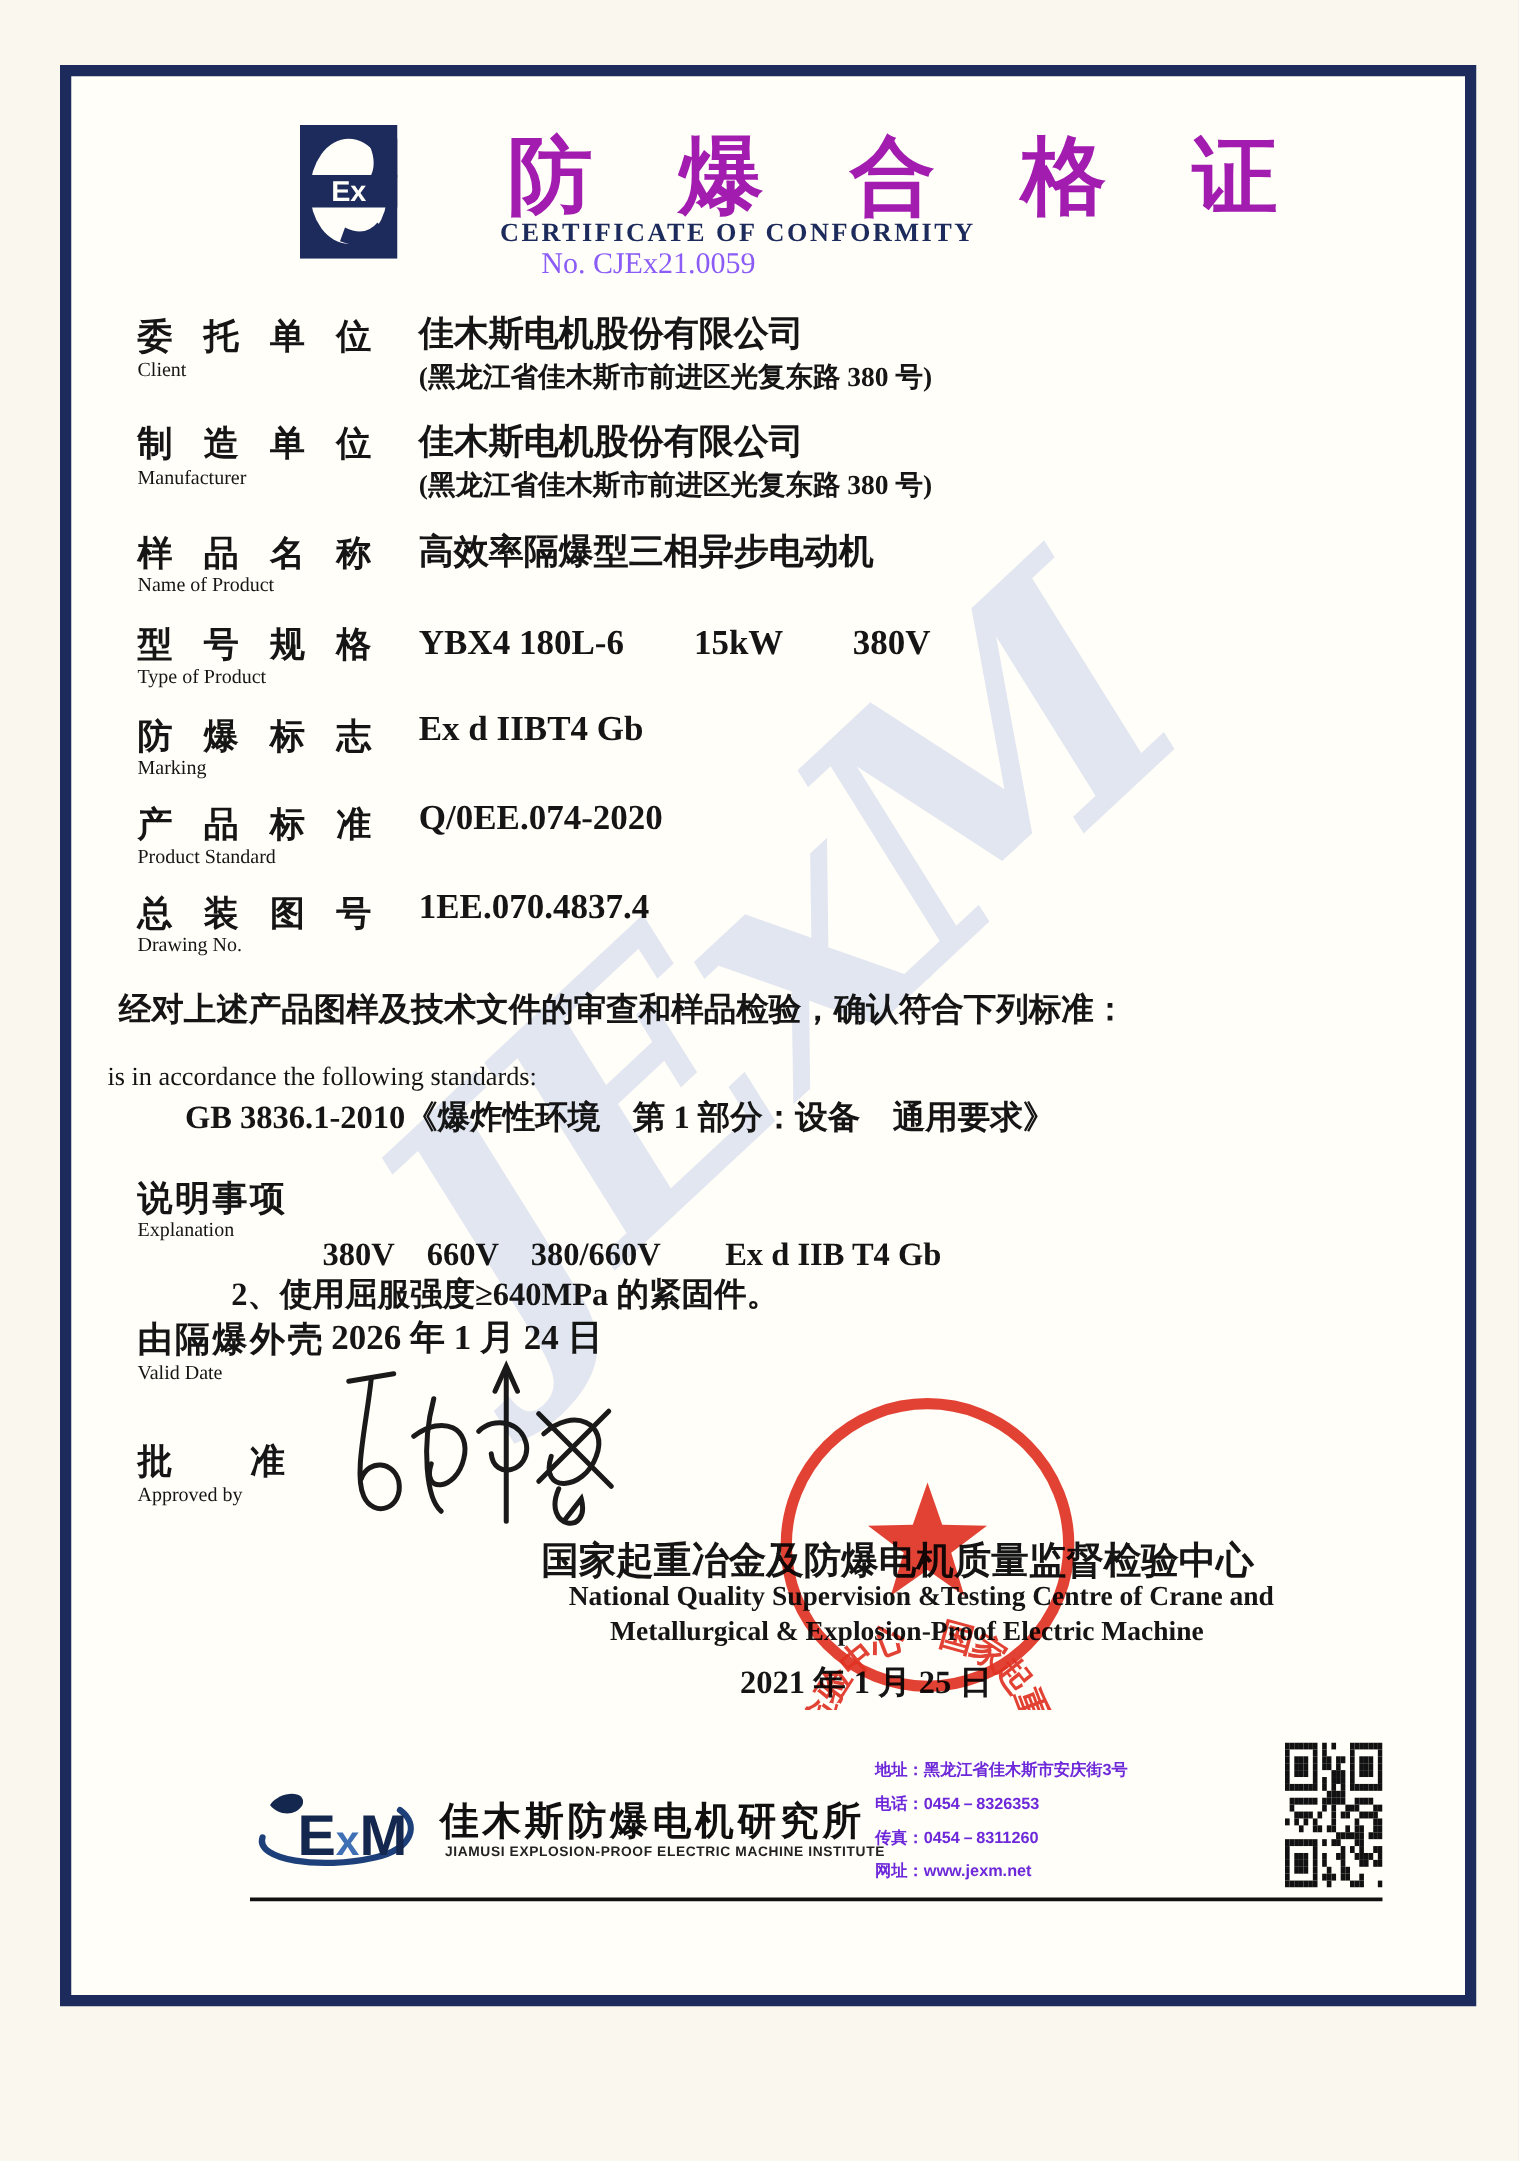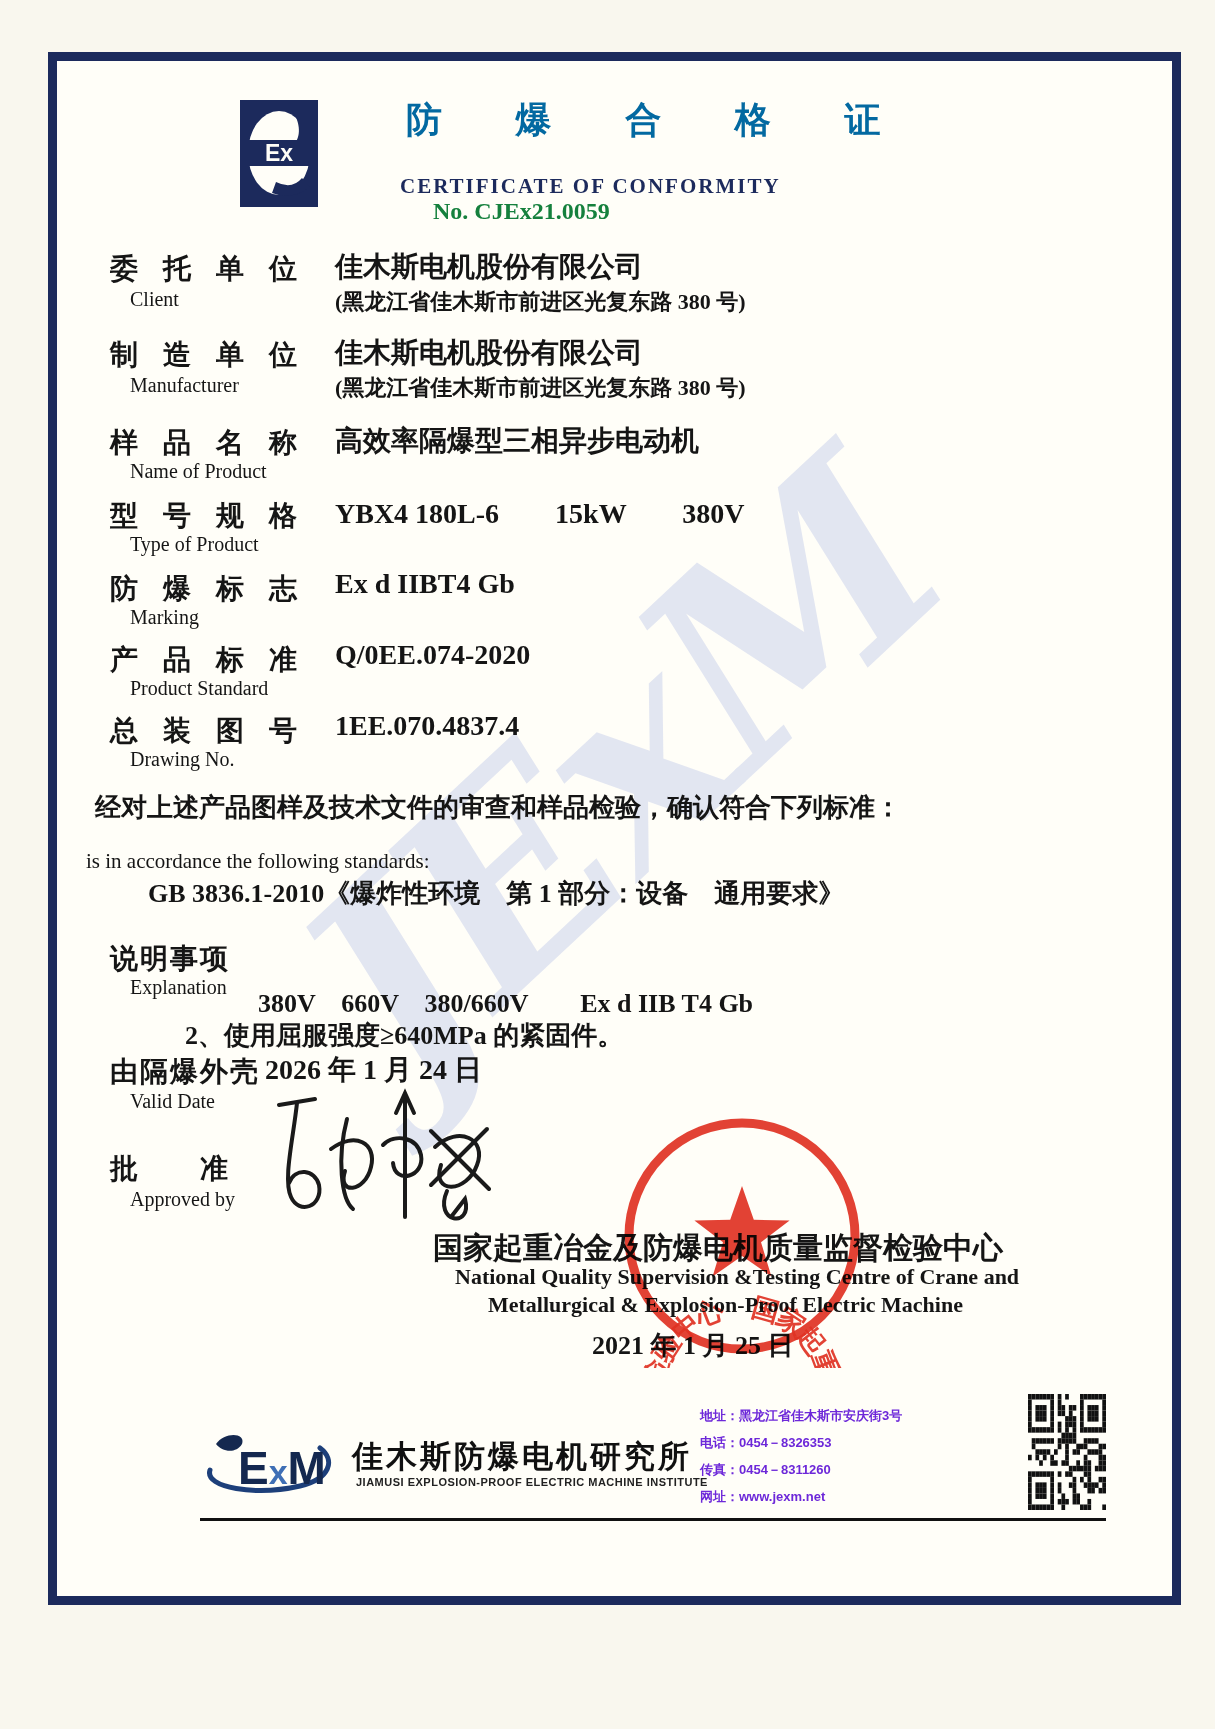--- a/index.html
+++ b/index.html
@@ -9,28 +9,28 @@
          border:9px solid #1c2a5c;background:#fffef8;box-sizing:border-box;}
   .abs{position:absolute;}
   .z{z-index:2;}
   
   .watermark{position:absolute;left:130px;top:590px;width:980px;height:360px;
       display:flex;align-items:center;justify-content:center;
       transform:rotate(-43deg);
       font:italic 700 265px "DejaVu Serif",serif;color:#ccd3ec;opacity:.55;
       letter-spacing:-8px;z-index:1;pointer-events:none;}
   
-  .title-cn{font-family:Liberation Mono, monospace;font-weight:700;
-      font-size:36px;color:#0369a1;letter-spacing:26px;white-space:nowrap;}
+  .title-cn{font-family:Liberation Serif, serif;font-weight:700;
+      font-size:68px;color:#a21caf;letter-spacing:26px;white-space:nowrap;}
   .title-en{font-weight:700;font-size:21px;color:#1c2a5c;letter-spacing:2px;}
-  .cert-no{font-weight:700;font-size:24px;color:#15803d;}
+  .cert-no{font-weight:400;font-size:24px;color:#8b5cf6;}
   
   .lab-cn{font-size:28px;font-weight:600;letter-spacing:9px;white-space:nowrap;}
   .lab-cn2{font-size:28px;font-weight:600;letter-spacing:2px;white-space:nowrap;}
-  .lab-en{font-size:20px;white-space:nowrap;margin-left:20px;}
+  .lab-en{font-size:16px;white-space:nowrap;}
   .val{font-size:28px;font-weight:700;white-space:nowrap;}
   .val2{font-size:22px;font-weight:600;white-space:nowrap;}
   .para{font-size:26px;font-weight:700;white-space:nowrap;}
   .para-en{font-size:21px;font-weight:500;white-space:nowrap;}
   .center-name{font-family:"Liberation Sans","DejaVu Sans",sans-serif;
       font-size:30px;font-weight:700;white-space:nowrap;}
   .center-en{font-size:22px;font-weight:700;white-space:nowrap;}
   .footer-cn{font-family:"Liberation Sans","DejaVu Sans",sans-serif;
       font-size:31px;font-weight:800;letter-spacing:3px;white-space:nowrap;color:#101010;}
   .footer-en{font-family:"Liberation Sans","DejaVu Sans",sans-serif;

